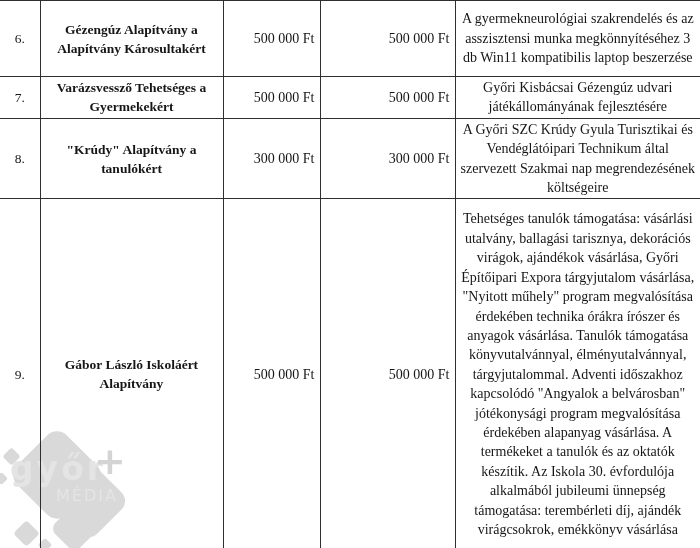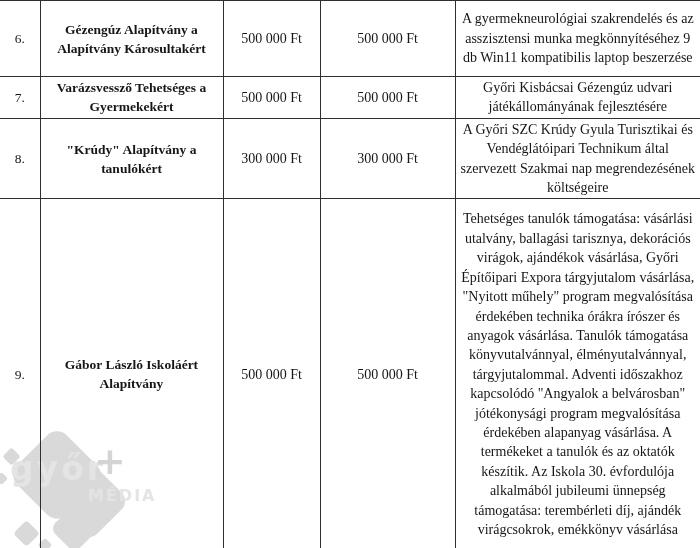--- a/index.html
+++ b/index.html
@@ -31,22 +31,22 @@
   }
   .wm-plus{
     position:absolute;left:94px;top:14px;
     font-family:"DejaVu Sans", sans-serif;
     font-weight:bold;font-size:38px;
     color:#d4d4d4;line-height:1;
   }
   .wm-sub{
     position:absolute;left:56px;top:60px;
     font-family:"DejaVu Sans", sans-serif;
-    font-weight:bold;font-size:16px;letter-spacing:2px;
-    color:#e4e4e4;line-height:1;margin-left:32px;
+    font-weight:normal;font-size:16px;letter-spacing:2px;
+    color:#e4e4e4;line-height:1;
   }
 
   
   table.grant-table{
     position:absolute;left:0;top:0;z-index:1;
     width:700px;table-layout:fixed;
     border-collapse:collapse;
     background:transparent;
   }
   .grant-table td{
@@ -54,21 +54,21 @@
     text-align:center;vertical-align:middle;
     font-size:14px;line-height:19.4px;
     padding:0 5px;
     background:transparent;
   }
   .grant-table tr td:first-child{border-left:none;}
   .grant-table tr td:last-child{border-right:none;}
   .grant-table tr:first-child td{border-top:1px solid #2f2f2f;}
   td.num{font-size:13.5px;}
   td.name{font-weight:bold;font-size:13.5px;line-height:19px;padding:0 2px;}
-  td.amount{white-space:nowrap;}
+  td.amount{white-space:nowrap;text-align:right;}
   td.desc{padding:1px 5px;}
 </style>
 </head>
 <body>
 
 <div class="page">
 
   <div class="wm">
     <div class="dm dm-big1"></div>
     <div class="dm dm-big2"></div>
@@ -90,21 +90,21 @@
       <col style="width:97px">
       <col style="width:135px">
       <col style="width:245px">
     </colgroup>
     <tbody>
       <tr style="height:76px">
         <td class="num">6.</td>
         <td class="name">Gézengúz Alapítvány a Alapítvány Károsultakért</td>
         <td class="amount">500 000 Ft</td>
         <td class="amount">500 000 Ft</td>
-        <td class="desc">A gyermekneurológiai szakrendelés és az asszisztensi munka megkönnyítéséhez 9 db Win11 kompatibilis laptop beszerzése</td>
+        <td class="desc">A gyermekneurológiai szakrendelés és az asszisztensi munka megkönnyítéséhez 3 db Win11 kompatibilis laptop beszerzése</td>
       </tr>
       <tr style="height:38px">
         <td class="num">7.</td>
         <td class="name">Varázsvessző Tehetséges a Gyermekekért</td>
         <td class="amount">500 000 Ft</td>
         <td class="amount">500 000 Ft</td>
         <td class="desc">Győri Kisbácsai Gézengúz udvari játékállományának fejlesztésére</td>
       </tr>
       <tr style="height:80px">
         <td class="num">8.</td>

